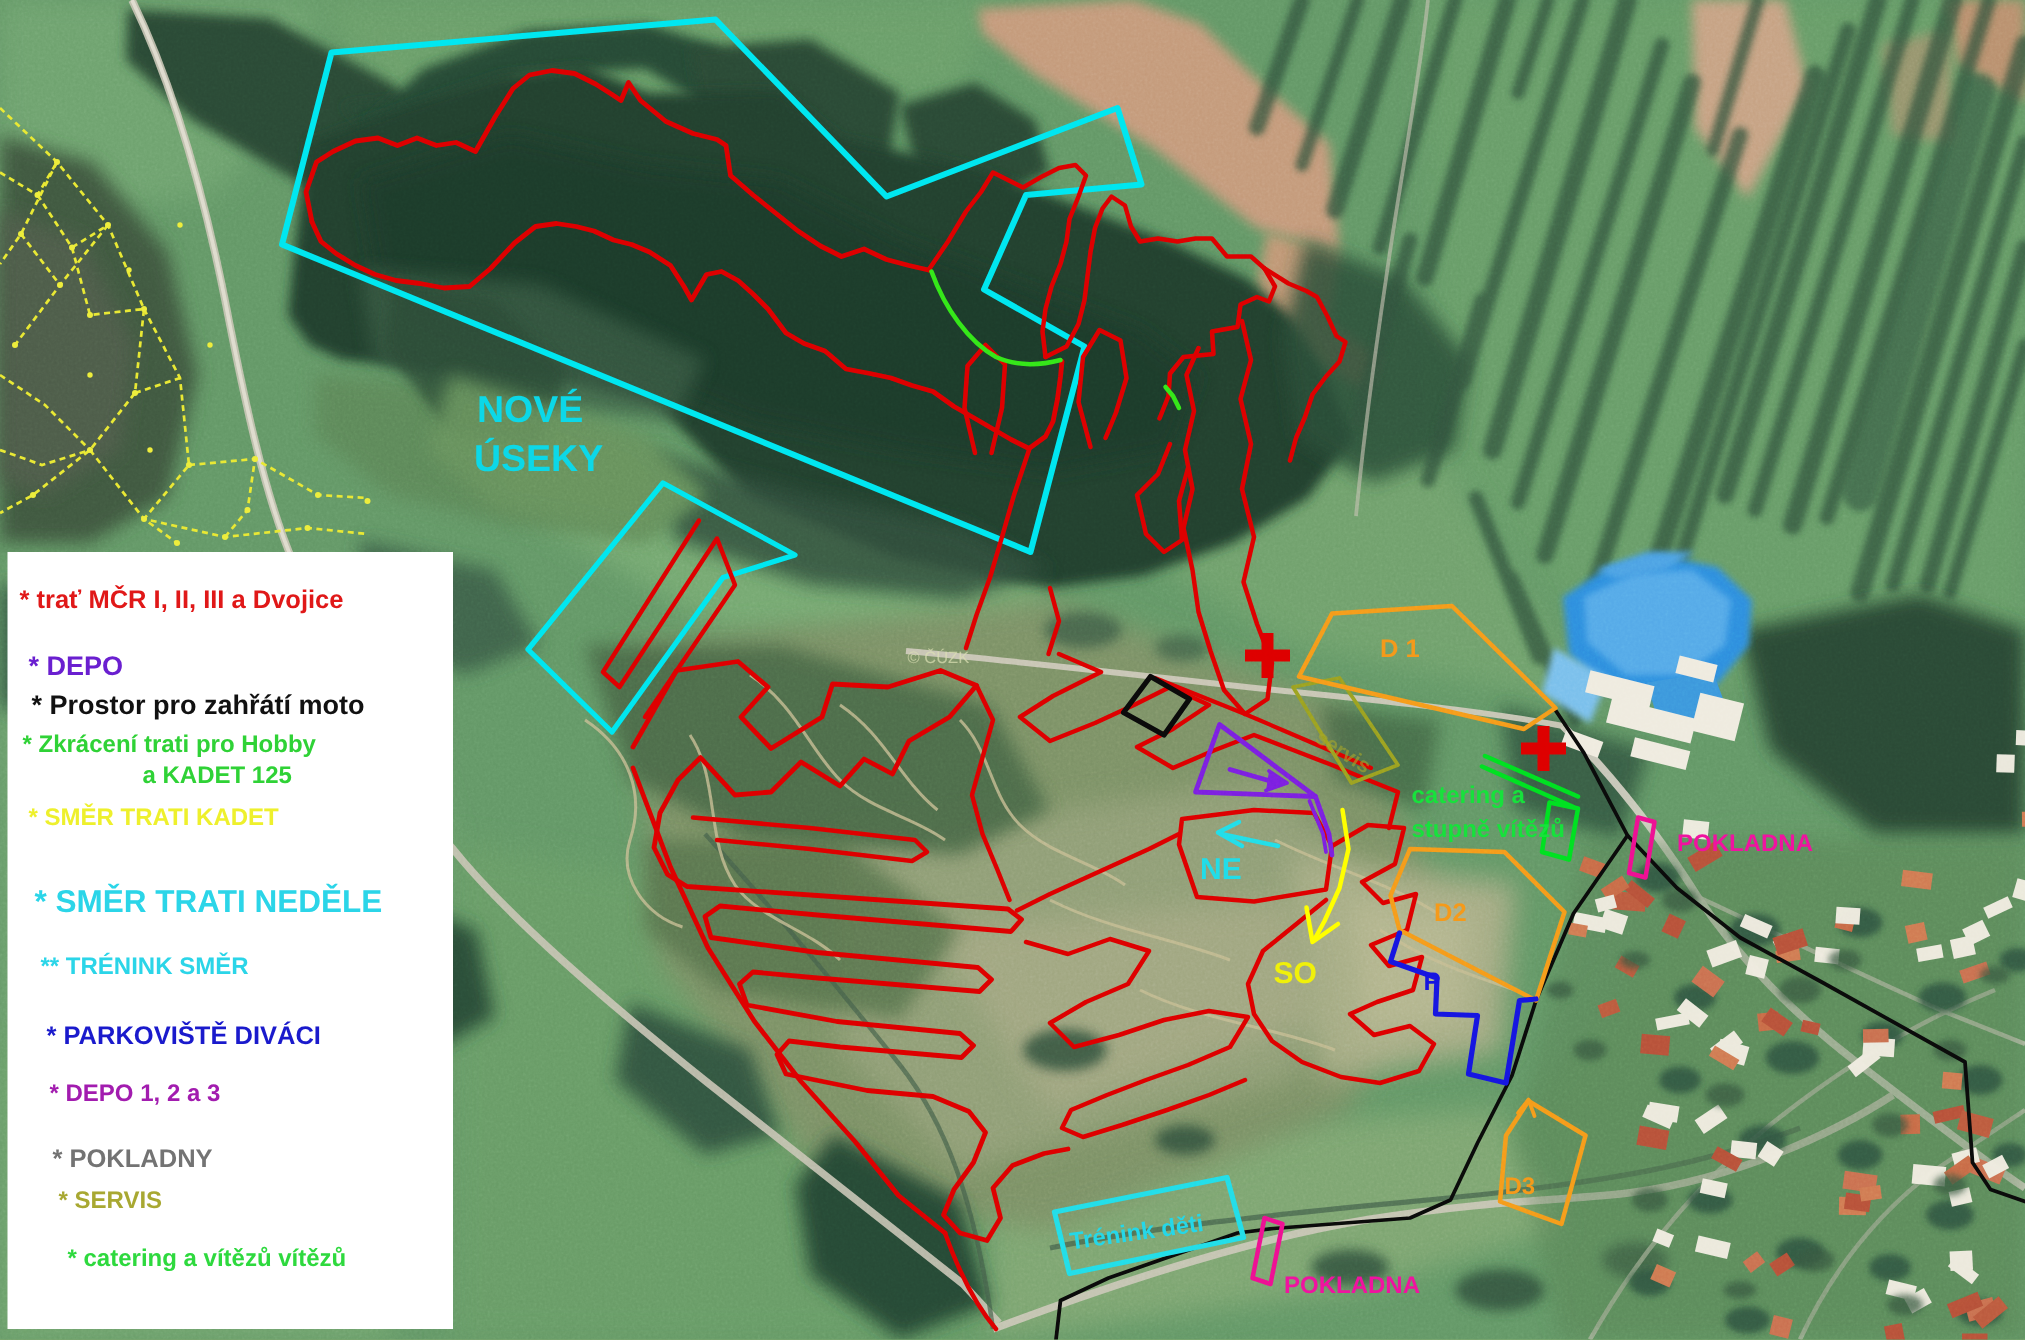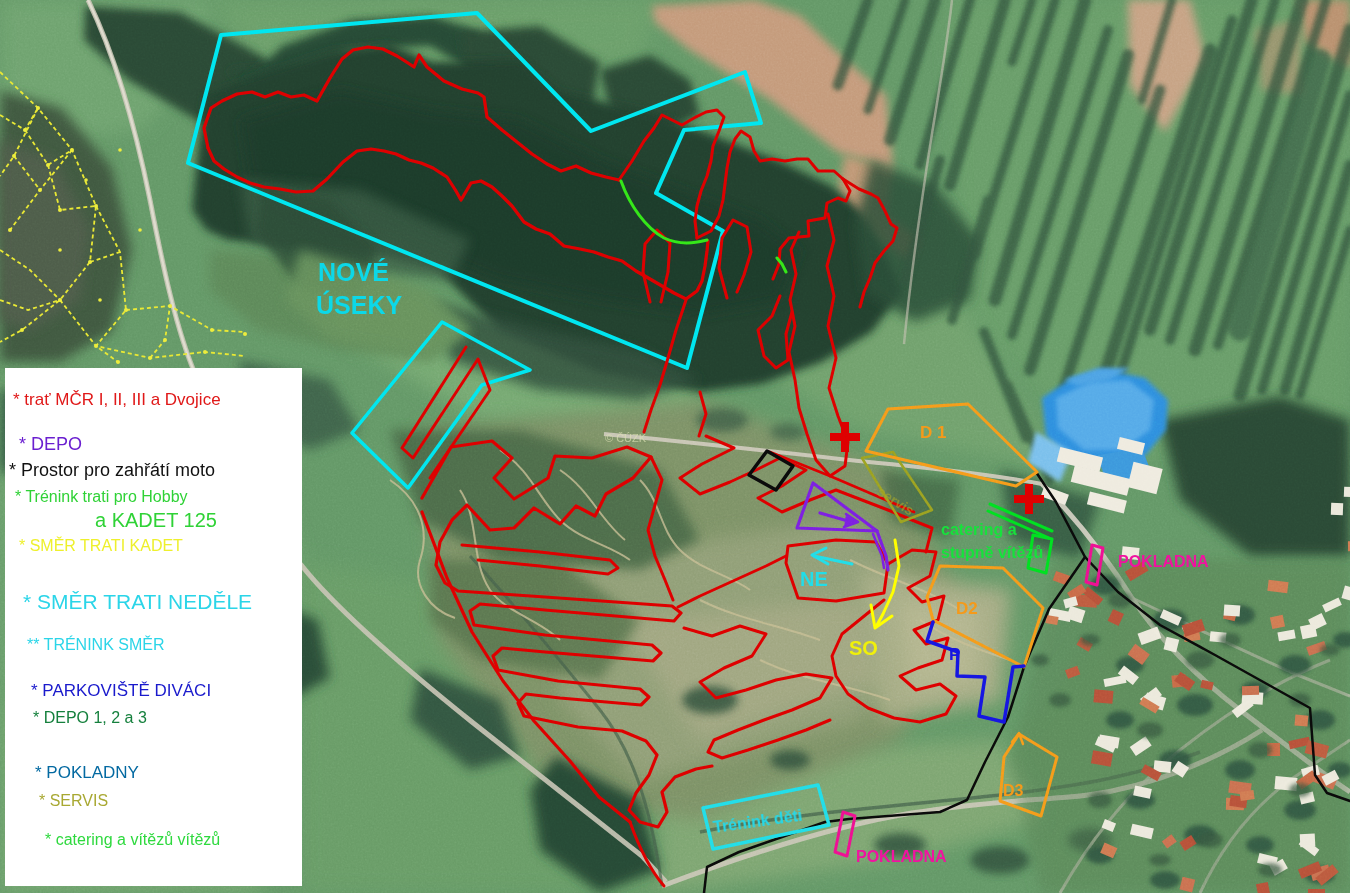--- a/index.html
+++ b/index.html
@@ -1,19 +1,19 @@
 <!DOCTYPE html>
 <html><head>
 <meta charset="utf-8">
 <style>
 html,body{margin:0;padding:0;background:#6a9b58}
 body{width:1350px;height:893px;overflow:hidden;position:relative;font-family:"Liberation Sans",sans-serif}
 svg{position:absolute;left:0;top:0}
 #legend{position:absolute;left:5px;top:368px;width:297px;height:518px;background:#ffffff;z-index:5}
-#legend div{position:absolute;font-weight:normal;white-space:nowrap}
+#legend div{position:absolute;font-weight:bold;white-space:nowrap}
 </style>
 </head>
 <body>
 <svg width="1350" height="893" viewBox="0 0 1350 893">
 <defs>
 <filter id="b2" x="-30%" y="-30%" width="160%" height="160%">
         <feGaussianBlur stdDeviation="2"></feGaussianBlur>
       </filter>
 <filter id="b4" x="-30%" y="-30%" width="160%" height="160%">
         <feGaussianBlur stdDeviation="4"></feGaussianBlur>
@@ -446,24 +446,24 @@
 <text x="941" y="558" fill="#17e13c" font-size="16">stupně vítězů</text>
 <text x="1118" y="567" fill="#f013a0" font-size="16">POKLADNA</text>
 <text x="856" y="862" fill="#f013a0" font-size="16">POKLADNA</text>
 <text x="714" y="833" fill="#25d7e8" font-size="16" transform="rotate(-8 714 833)">Trénink děti</text>
 <text x="876" y="494" fill="#a8a82a" font-size="14" transform="rotate(33 876 494)" opacity="0.6">servis</text>
 </g>
 </svg>
 <div id="legend">
 <div style="left:8px;top:22px;color:#e01818;font-size:17px">* trať MČR I, II, III a Dvojice</div>
 <div style="left:14px;top:66px;color:#6a1fd0;font-size:18px">* DEPO</div>
-<div style="left:4px;top:92px;color:#111111;font-size:18px">* Prostor pro zahřátí moto</div>
-<div style="left:10px;top:120px;color:#2fd236;font-size:16px">* Trénink trati pro Hobby</div>
-<div style="left:90px;top:141px;color:#2fd236;font-size:20px">a KADET 125</div>
+<div style="left:16px;top:92px;color:#111111;font-size:18px">* Prostor pro zahřátí moto</div>
+<div style="left:10px;top:120px;color:#2fd236;font-size:16px">* Zkrácení trati pro Hobby</div>
+<div style="left:90px;top:141px;color:#2fd236;font-size:16px">a KADET 125</div>
 <div style="left:14px;top:169px;color:#eef02c;font-size:16px">* SMĚR TRATI KADET</div>
 <div style="left:18px;top:222px;color:#2bd5e8;font-size:21px">* SMĚR TRATI NEDĚLE</div>
 <div style="left:22px;top:268px;color:#2bd5e8;font-size:16px">** TRÉNINK SMĚR</div>
 <div style="left:26px;top:313px;color:#1a1acc;font-size:17px">* PARKOVIŠTĚ DIVÁCI</div>
-<div style="left:28px;top:341px;color:#15803d;font-size:16px">* DEPO 1, 2 a 3</div>
-<div style="left:30px;top:395px;color:#0369a1;font-size:17px">* POKLADNY</div>
+<div style="left:28px;top:353px;color:#a21caf;font-size:16px">* DEPO 1, 2 a 3</div>
+<div style="left:30px;top:395px;color:#737373;font-size:17px">* POKLADNY</div>
 <div style="left:34px;top:424px;color:#a8a832;font-size:16px">* SERVIS</div>
 <div style="left:40px;top:463px;color:#2ed93e;font-size:16px">* catering a vítězů vítězů</div>
 </div>
 
 </body></html>

